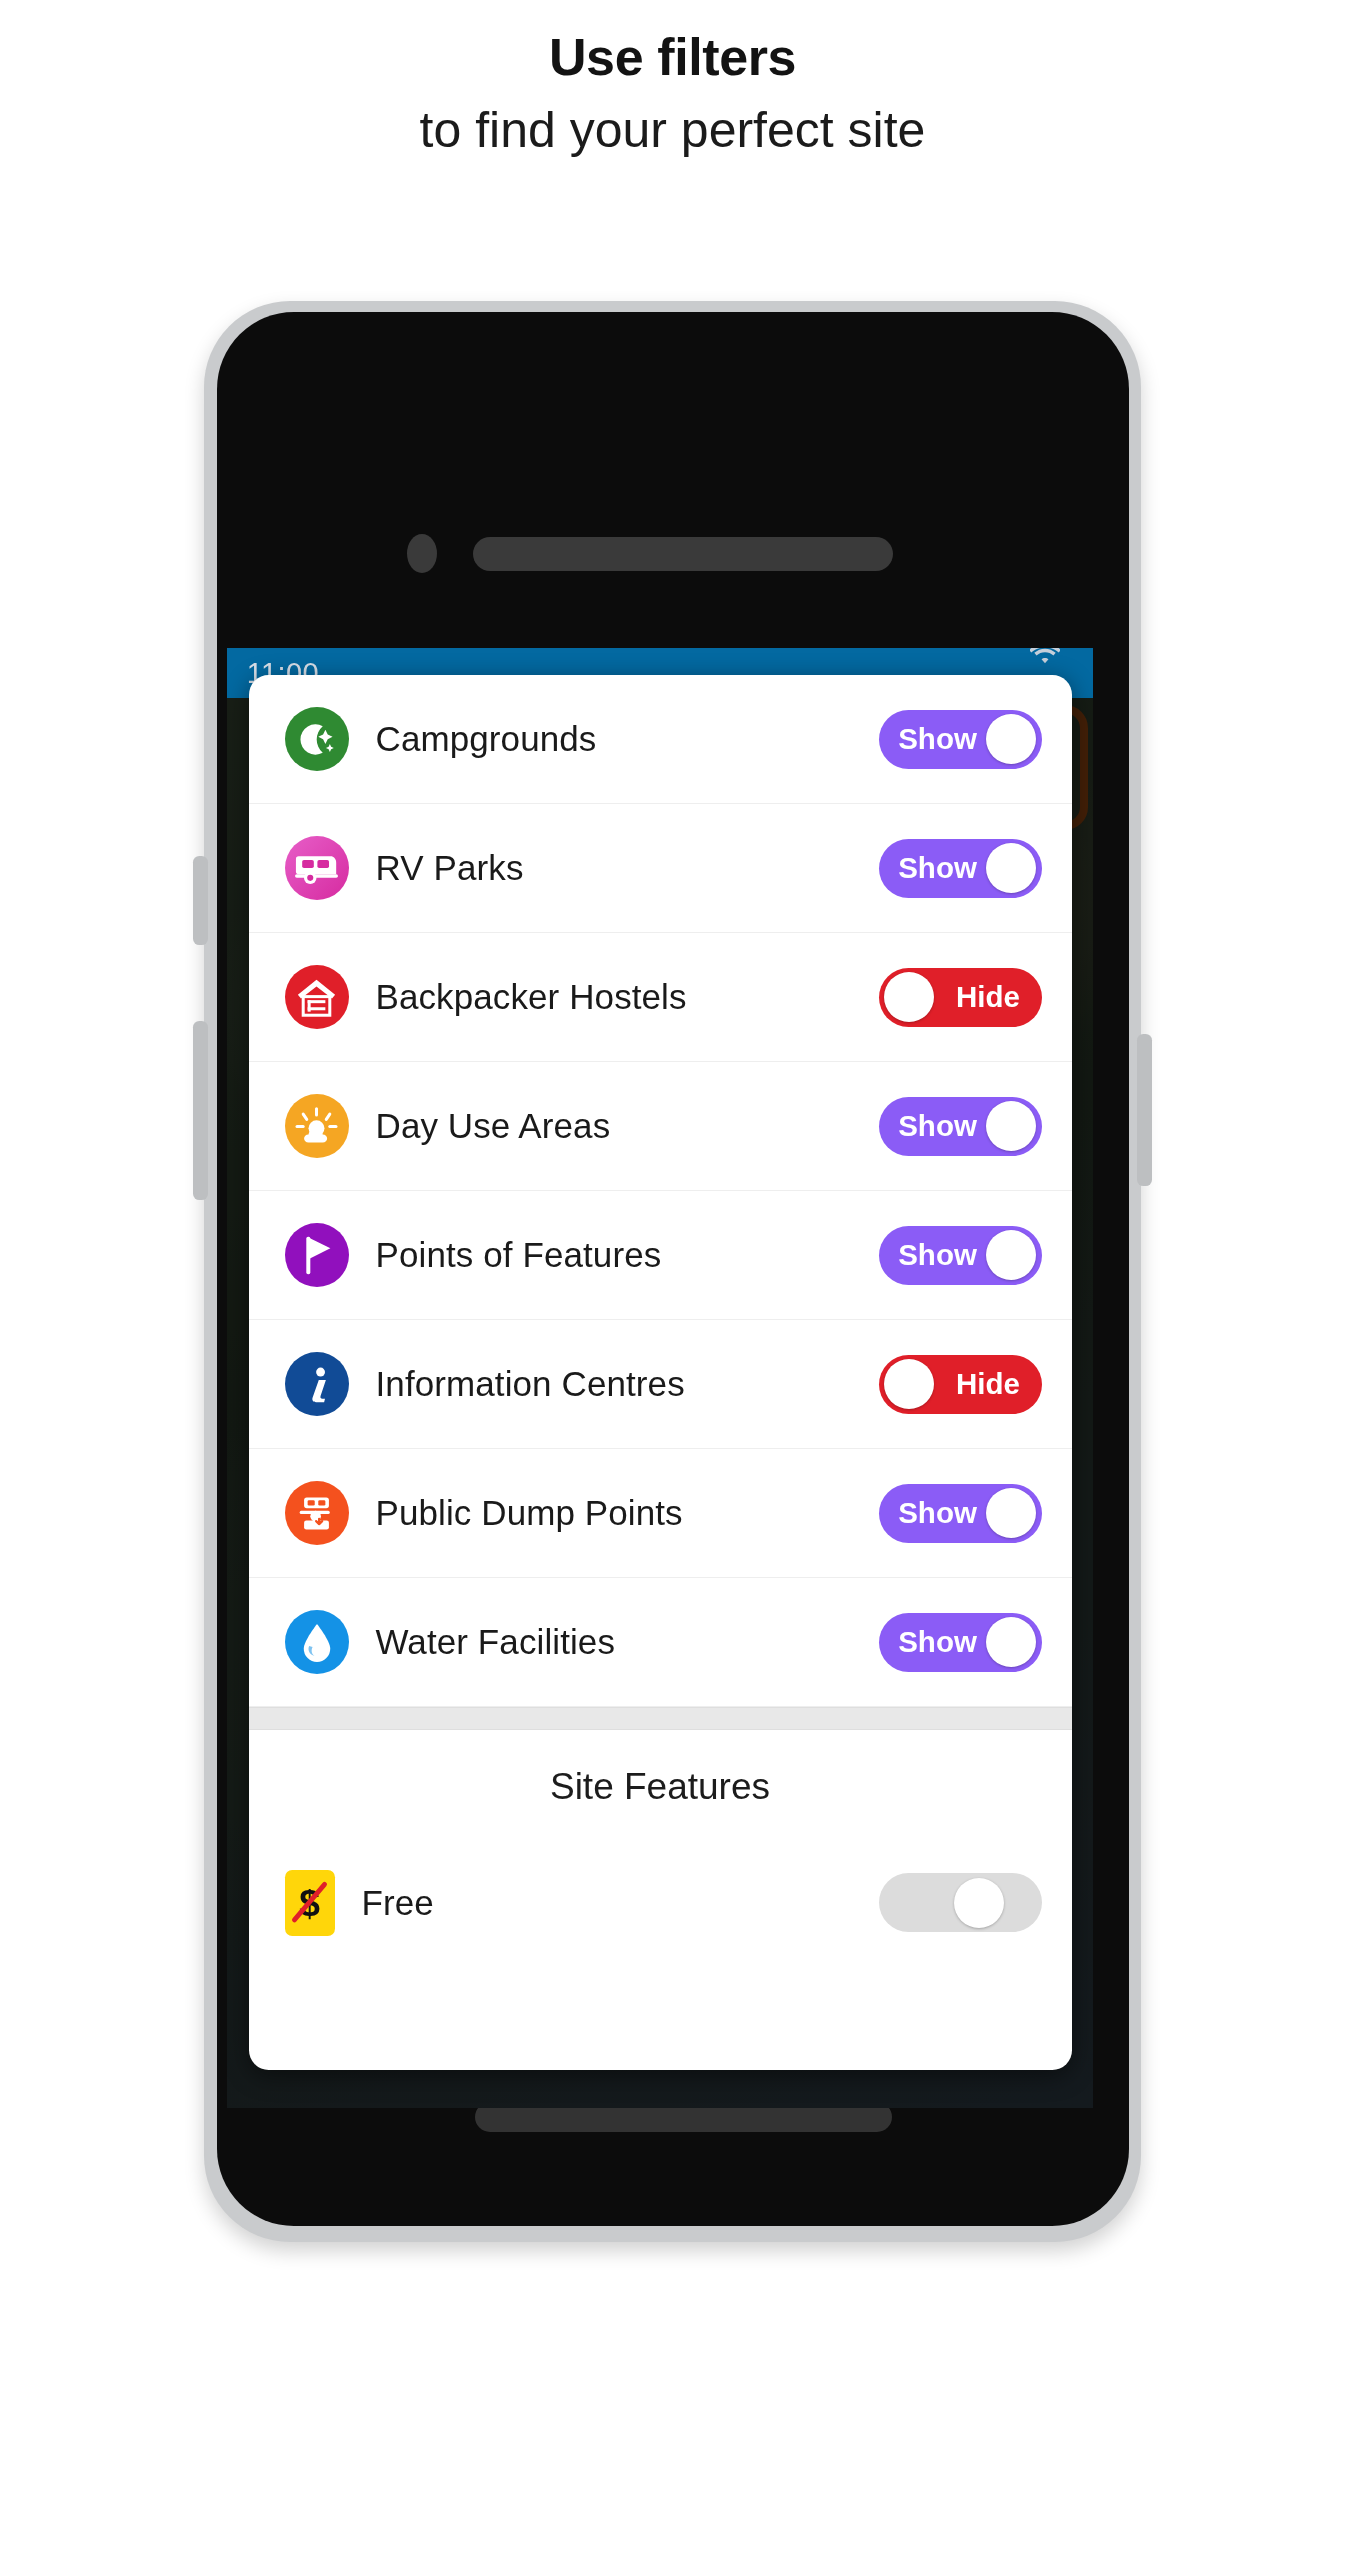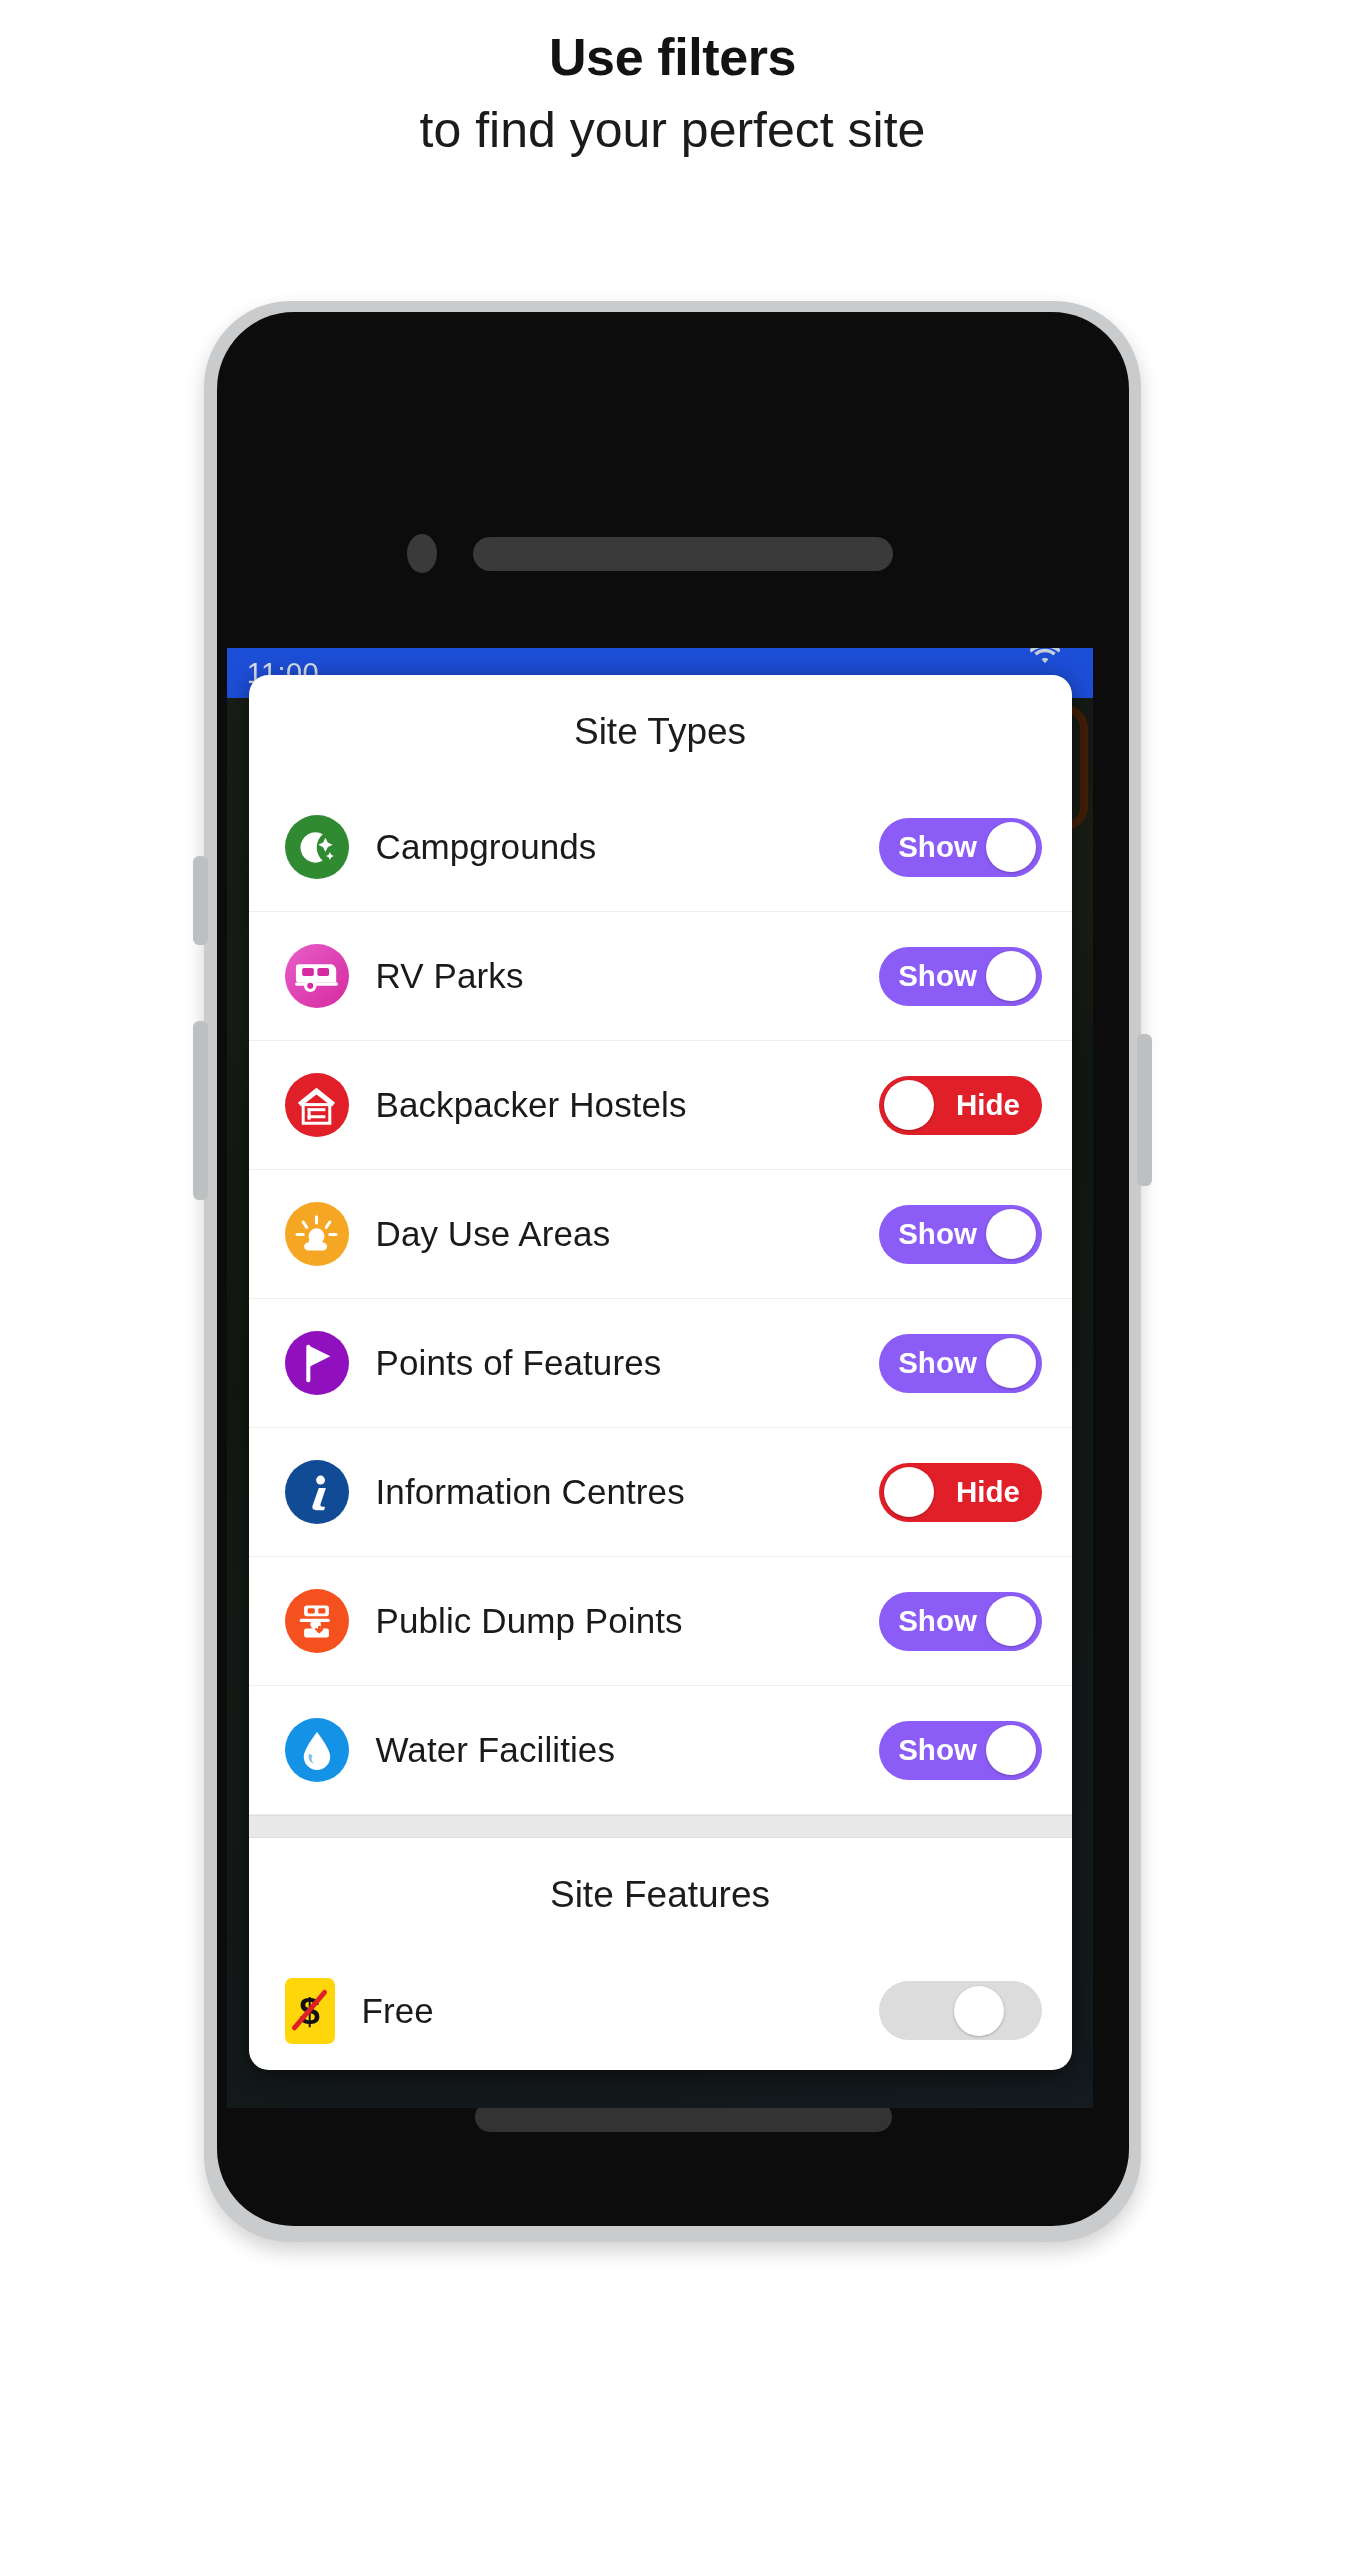--- a/index.html
+++ b/index.html
@@ -91,21 +91,21 @@
     left: 23px; top: 347px;
     width: 866px; height: 1460px;
     overflow: hidden;
     background: #101c14;
   }
 
   
   .statusbar {
     position: relative;
     height: 50px;
-    background: #1d4ed8;
+    background: #0369a1;
     display: flex;
     align-items: center;
     padding: 0 19.7px;
     color: #d6dde6;
     font-size: 29px;
   }
   .sb-time { letter-spacing: 0.4px; color:#d8dfe8; }
   .sb-right {
     margin-left: auto;
     display: flex;
@@ -322,21 +322,20 @@
       <div class="map-pin tail" style="left:114px; top:807px;background:#6b4014; color:#6b4014;"></div>
       <div class="map-pin tail" style="left:125px; top:975px;background:#2f4f2d; color:#2f4f2d;"></div>
       <div class="map-card" style="left:682px; top:7.2px; width:179px; height:125px;"></div>
       <div class="map-label">Brinerville</div>
       <div class="map-dim"></div>
     </div>
 
     <div class="dialog">
       <div class="scroll-clip">
 
-        <div class="section-title">Site Types</div>
 
         <div class="row">
           <span class="row-icon circle" style="background:#2f8a32">
             <svg width="41" height="41" viewBox="0 0 46 46">
               <path d="M30 8a17 17 0 100 30 20 20 0 010-30z" fill="#fff"></path>
               <path d="M33 12l2.6 5.4L41 20l-5.4 2.6L33 28l-2.6-5.4L25 20l5.4-2.6z" fill="#fff"></path>
               <path d="M38 28l1.4 3 3 1.4-3 1.4L38 37l-1.4-3.2-3-1.4 3-1.4z" fill="#fff"></path>
             </svg>
           </span>
           <span class="row-label">Campgrounds</span>

